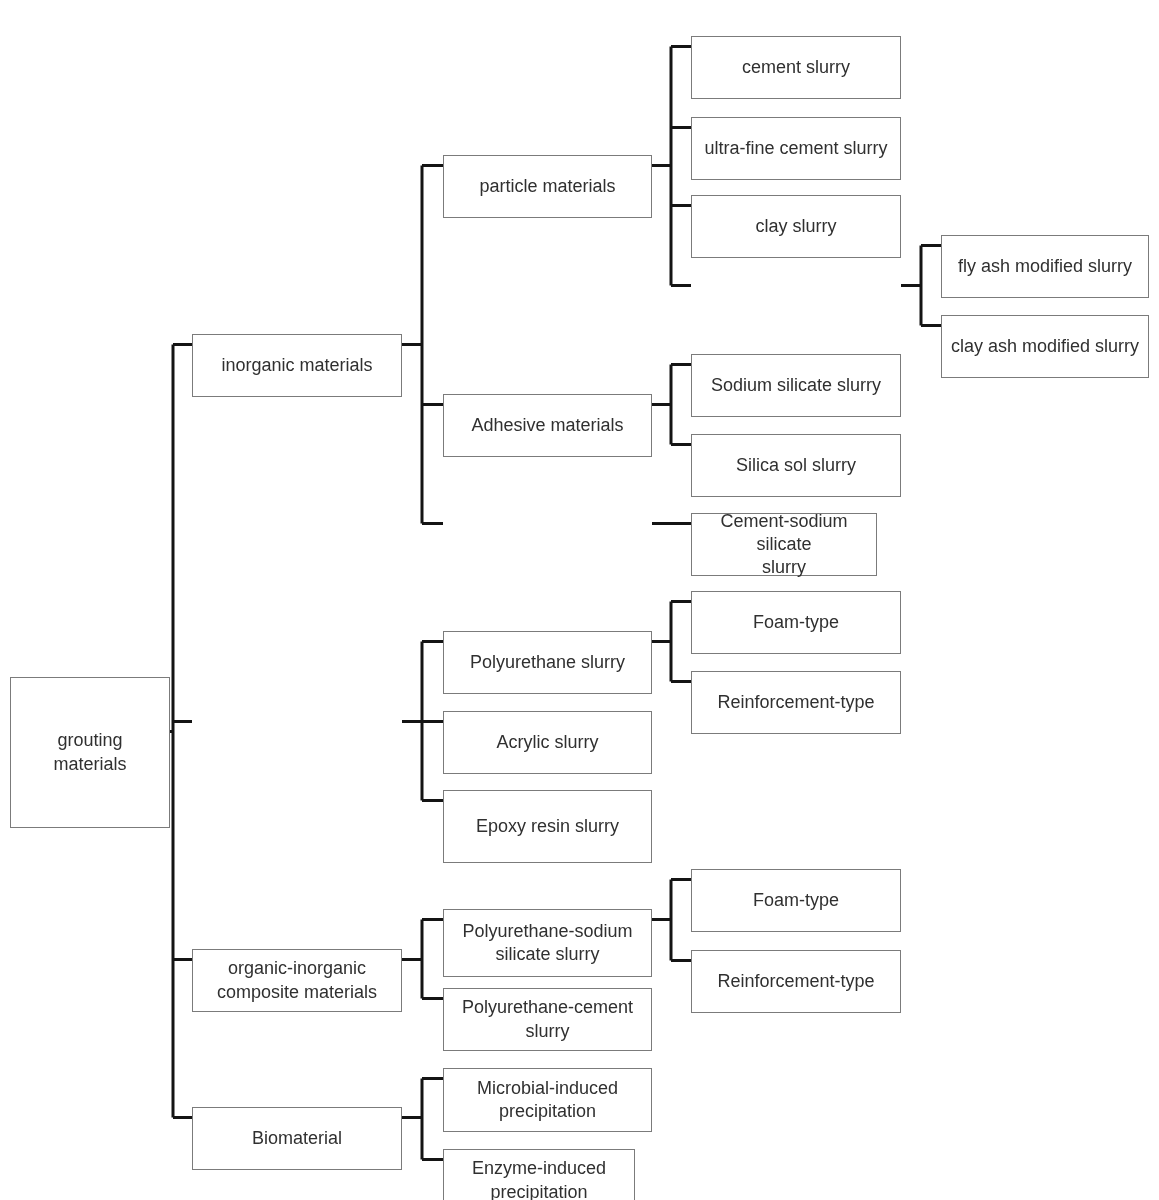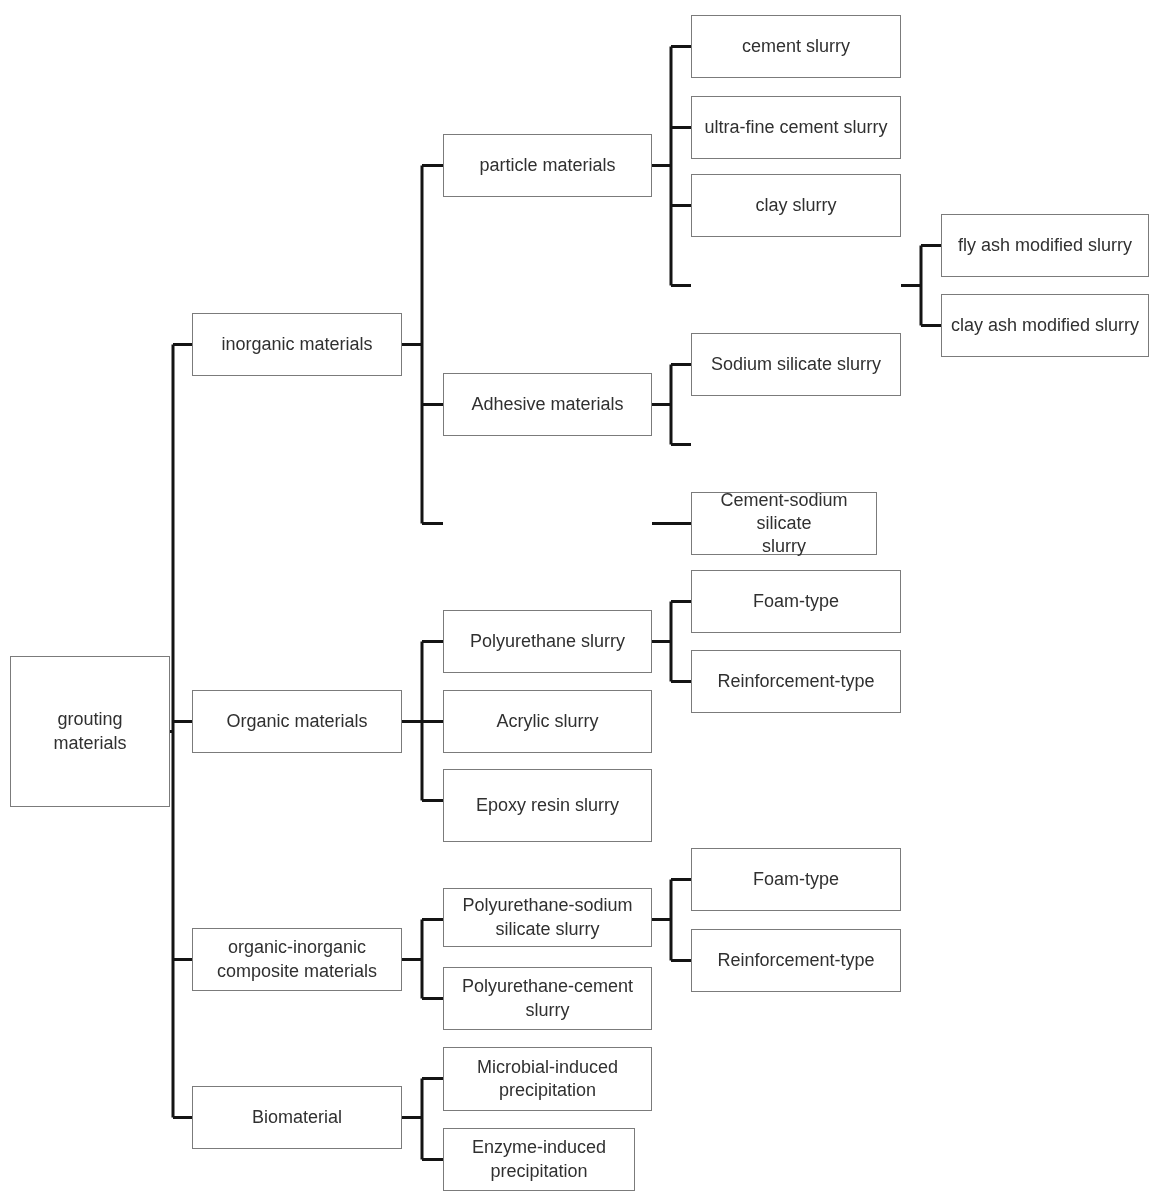--- a/index.html
+++ b/index.html
@@ -17,20 +17,21 @@
     box-sizing:border-box;
     border:1px solid #7b7b7b;
     background:#ffffff;
     display:flex;align-items:center;justify-content:center;
     text-align:center;
     color:#303030;
     font-size:18px;
     line-height:1.28;
     white-space:pre-line;
     padding:2px 1px;
+    margin-top:21px;
   }
 </style>
 </head>
 <body>
 
 <div class="canvas">
 
   <svg class="connectors" viewBox="0 0 1159 1200" aria-hidden="true">
     <path d="M152 731.5 H173 M173 344.5 V1117.5 M173 344.5 H192 M173 721.5 H192 M173 959.5 H192 M173 1117.5 H192"></path>
     <path d="M402 344.5 H422 M422 165.5 V523.5 M422 165.5 H443 M422 404.5 H443 M422 523.5 H443"></path>
@@ -42,48 +43,48 @@
     <path d="M652 641.5 H671 M671 601.5 V681.5 M671 601.5 H691 M671 681.5 H691"></path>
     <path d="M402 959.5 H422 M422 919.5 V998.5 M422 919.5 H443 M422 998.5 H443"></path>
     <path d="M652 919.5 H671 M671 879.5 V960.5 M671 879.5 H691 M671 960.5 H691"></path>
     <path d="M402 1117.5 H422 M422 1078.5 V1159.5 M422 1078.5 H443 M422 1159.5 H443"></path>
   </svg>
 
   <div class="node" style="left:10px;top:656px;width:160px;height:151px">grouting
 materials</div>
 
   <div class="node" style="left:192px;top:313px;width:210px;height:63px">inorganic materials</div>
-  <div class="node" style="left:192px;top:690px;width:210px;height:63px">Organic materials</div>
   <div class="node" style="left:192px;top:928px;width:210px;height:63px">organic-inorganic
 composite materials</div>
   <div class="node" style="left:192px;top:1086px;width:210px;height:63px">Biomaterial</div>
 
   <div class="node" style="left:443px;top:134px;width:209px;height:63px">particle materials</div>
   <div class="node" style="left:443px;top:373px;width:209px;height:63px">Adhesive materials</div>
 
   <div class="node" style="left:691px;top:15px;width:210px;height:63px">cement slurry</div>
   <div class="node" style="left:691px;top:96px;width:210px;height:63px">ultra-fine cement slurry</div>
   <div class="node" style="left:691px;top:174px;width:210px;height:63px">clay slurry</div>
 
   <div class="node" style="left:941px;top:214px;width:208px;height:63px">fly ash modified slurry</div>
   <div class="node" style="left:941px;top:294px;width:208px;height:63px">clay ash modified slurry</div>
 
   <div class="node" style="left:691px;top:333px;width:210px;height:63px">Sodium silicate slurry</div>
+  <div class="node" style="left:691px;top:413px;width:210px;height:63px">Silica sol slurry</div>
 
   <div class="node" style="left:691px;top:492px;width:186px;height:63px">Cement-sodium silicate
 slurry</div>
 
   <div class="node" style="left:443px;top:610px;width:209px;height:63px">Polyurethane slurry</div>
   <div class="node" style="left:443px;top:690px;width:209px;height:63px">Acrylic slurry</div>
   <div class="node" style="left:443px;top:769px;width:209px;height:73px">Epoxy resin slurry</div>
 
   <div class="node" style="left:691px;top:570px;width:210px;height:63px">Foam-type</div>
   <div class="node" style="left:691px;top:650px;width:210px;height:63px">Reinforcement-type</div>
 
-  <div class="node" style="left:443px;top:888px;width:209px;height:59px">Polyurethane-sodium
+  <div class="node" style="left:443px;top:888px;width:209px;height:68px">Polyurethane-sodium
 silicate slurry</div>
   <div class="node" style="left:443px;top:967px;width:209px;height:63px">Polyurethane-cement
 slurry</div>
 
   <div class="node" style="left:691px;top:848px;width:210px;height:63px">Foam-type</div>
   <div class="node" style="left:691px;top:929px;width:210px;height:63px">Reinforcement-type</div>
 
   <div class="node" style="left:443px;top:1047px;width:209px;height:64px">Microbial-induced
 precipitation</div>
   <div class="node" style="left:443px;top:1128px;width:192px;height:63px">Enzyme-induced

